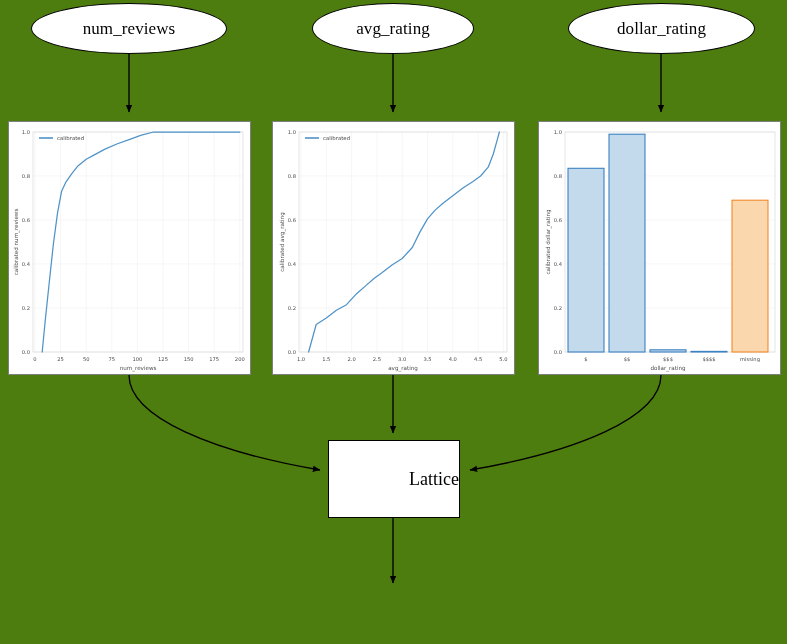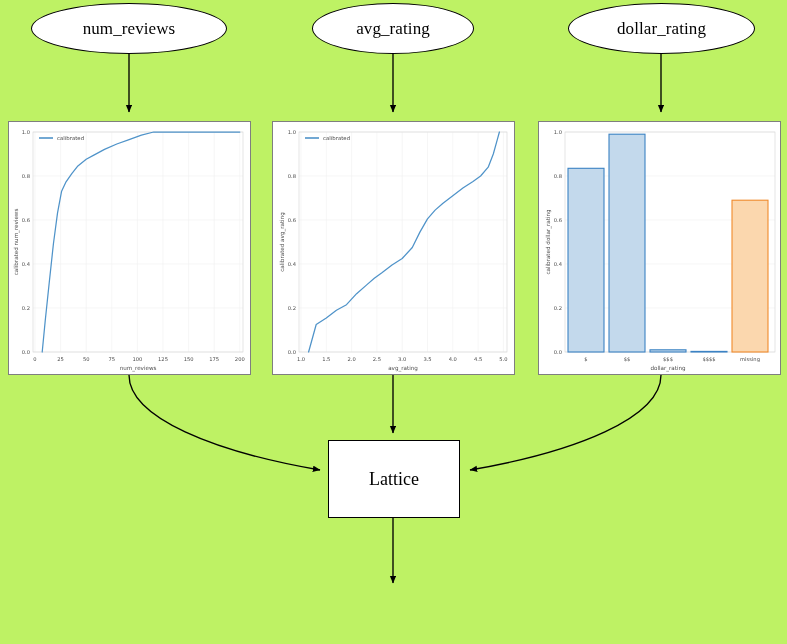--- a/index.html
+++ b/index.html
@@ -7,21 +7,21 @@
     padding: 0;
     background: #ffffff;
   }
   body {
     font-family: "Liberation Serif", serif;
   }
   #canvas {
     position: relative;
     width: 787px;
     height: 644px;
-    background: #bef264;
+    background: #4d7c0f;
     overflow: hidden;
   }
   
   .node-ellipse {
     position: absolute;
     border: 1.3px solid #000000;
     border-radius: 50%;
     background: #ffffff;
     display: flex;
     align-items: center;
@@ -273,18 +273,18 @@
         <text class="tick-label" x="88" y="239" text-anchor="middle">$$</text>
         <text class="tick-label" x="129" y="239" text-anchor="middle">$$$</text>
         <text class="tick-label" x="170" y="239" text-anchor="middle">$$$$</text>
         <text class="tick-label" x="211" y="239" text-anchor="middle">missing</text>
       </g>
       <text class="axis-title" x="129" y="248" text-anchor="middle">dollar_rating</text>
       <text class="axis-title" x="11" y="120" text-anchor="middle" transform="rotate(-90 11 120)">calibrated dollar_rating</text>
     </svg>
   </div>
 
-  <div class="node-box" style="left:328px; top:440px; width:132px; height:78px;">
+  <div class="node-box" style="left:328px; top:440px; width:132px; height:78px;justify-content:flex-end;">
     <span>Lattice</span>
   </div>
 
 
 </div>
 
 </body></html>

